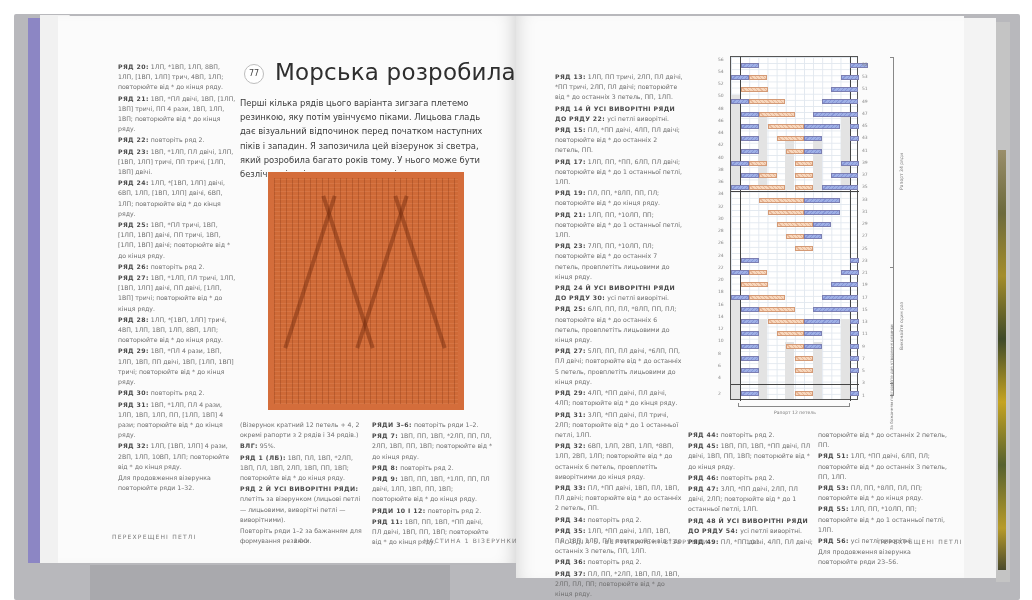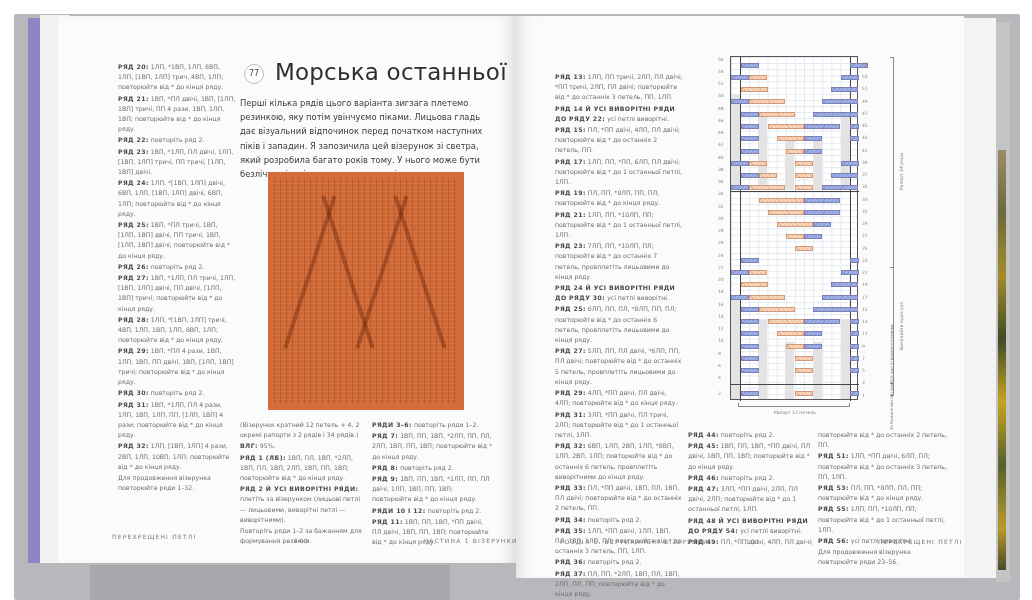--- a/index.html
+++ b/index.html
@@ -79,21 +79,21 @@
   <p><span class="rl">РЯД 27:</span> <span>1ВП, *1ЛП, ПЛ тричі, 1ЛП, [1ВП, 1ЛП] двічі, ПП двічі, [1ЛП, 1ВП] тричі; повторюйте від * до кінця ряду.</span></p>
   <p><span class="rl">РЯД 28:</span> <span>1ЛП, *[1ВП, 1ЛП] тричі, 4ВП, 1ЛП, 1ВП, 1ЛП, 8ВП, 1ЛП; повторюйте від * до кінця ряду.</span></p>
   <p><span class="rl">РЯД 29:</span> <span>1ВП, *ПЛ 4 рази, 1ВП, 1ЛП, 1ВП, ПП двічі, 1ВП, [1ЛП, 1ВП] тричі; повторюйте від * до кінця ряду.</span></p>
   <p><span class="rl">РЯД 30:</span> <span>повторіть ряд 2.</span></p>
   <p><span class="rl">РЯД 31:</span> <span>1ВП, *1ЛП, ПЛ 4 рази, 1ЛП, 1ВП, 1ЛП, ПП, [1ЛП, 1ВП] 4 рази; повторюйте від * до кінця ряду.</span></p>
   <p><span class="rl">РЯД 32:</span> <span>1ЛП, [1ВП, 1ЛП] 4 рази, 2ВП, 1ЛП, 10ВП, 1ЛП; повторюйте від * до кінця ряду.</span></p>
   <p class="note">Для продовження візерунка повторюйте ряди 1–32.</p>
 </div>
 
 <div class="pattern-num">77</div>
-<div class="pattern-title">Морська останньої</div>
+<div class="pattern-title">Морська розробила</div>
 <div class="intro">Перші кілька рядів цього варіанта зигзага плетемо резинкою, яку потім увінчуємо піками. Лицьова гладь дає візуальний відпочинок перед початком наступних піків і западин. Я запозичила цей візерунок зі светра, який розробила багато років тому. У нього може бути безліч варіантів, що чекають на втілення.</div>
 
 <div class="swatch">
   <div class="swatch-inner"></div>
   <div class="swatch-chev" style="left:40px; top:20px; height:160px; transform:rotate(18deg);"></div>
   <div class="swatch-chev" style="left:78px; top:20px; height:160px; transform:rotate(-18deg);"></div>
   <div class="swatch-chev" style="left:112px; top:20px; height:160px; transform:rotate(18deg);"></div>
   <div class="swatch-chev" style="left:150px; top:20px; height:160px; transform:rotate(-18deg);"></div>
 </div>
 

